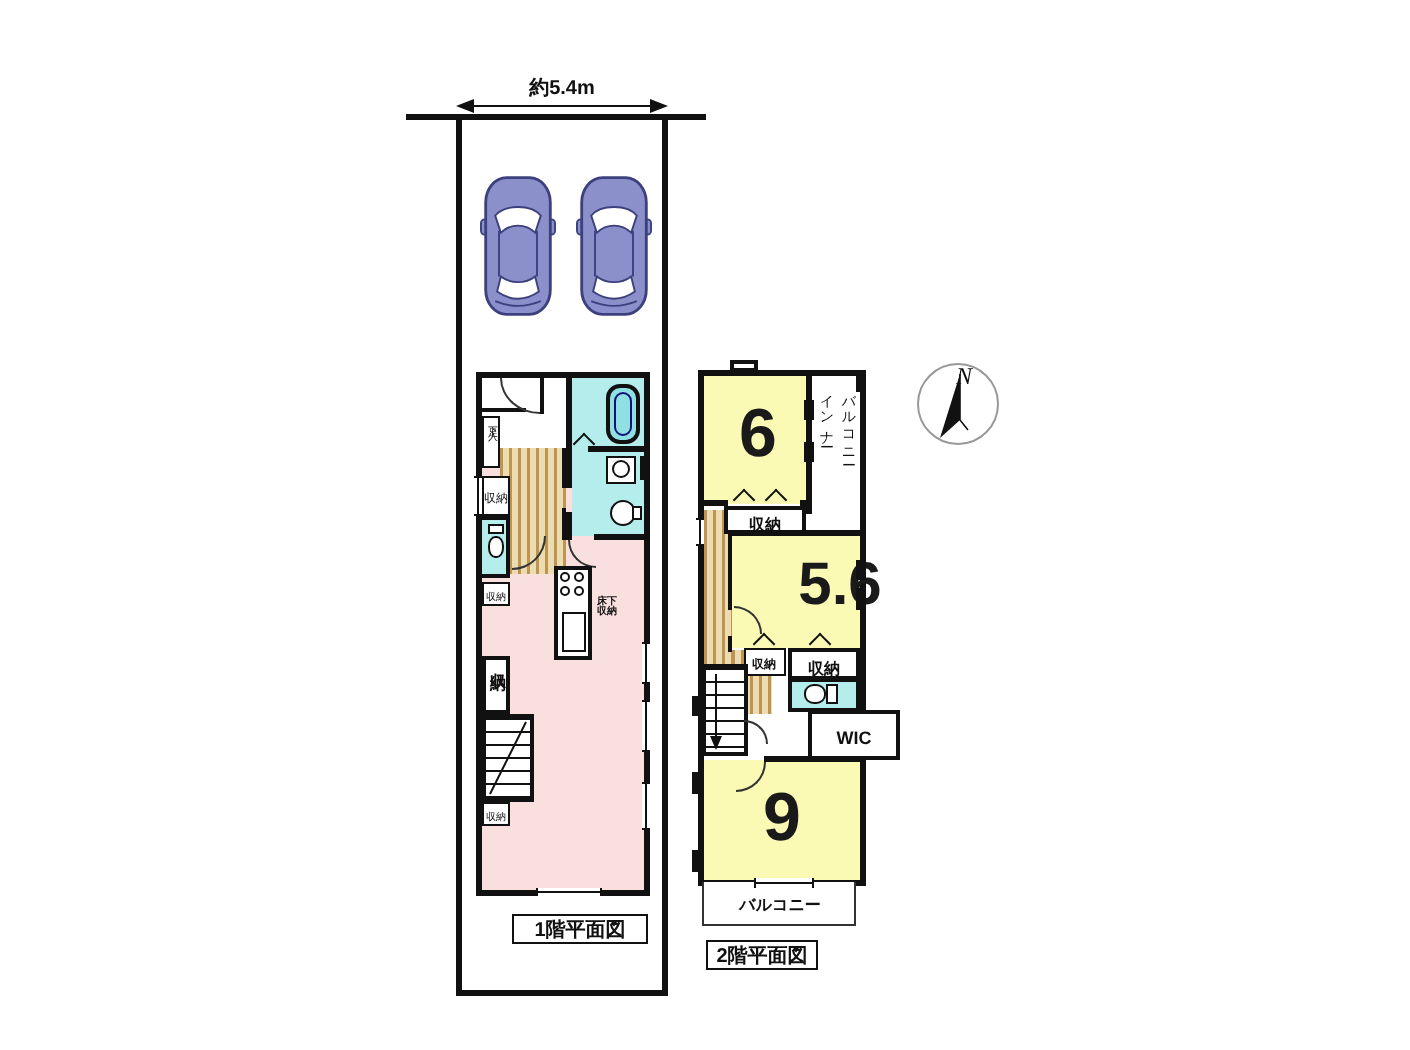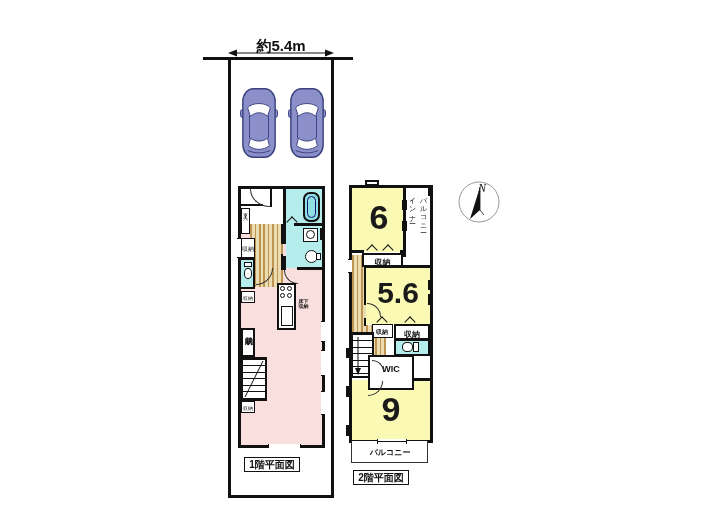--- a/index.html
+++ b/index.html
@@ -35,21 +35,21 @@
   .tub { position:absolute; background:#8fe0e2; border:2px solid #111; border-radius:7px; }
   .tub-in { position:absolute; inset:2px; border:1px solid #117; border-radius:5px; }
   .flexcol { display:flex; flex-direction:column; align-items:center; justify-content:center; }
   .chip { position:absolute; display:flex; flex-direction:column; align-items:center; justify-content:center; line-height:1.1; }
 </style>
 </head>
 <body>
 
 <div class="canvas">
 
-  <div class="txt ctr b" style="left:231px;top:37px;width:100px;font-size:15px;">約5.4m</div>
+  <div class="txt ctr b" style="left:231px;top:37px;width:100px;font-size:10px;">約5.4m</div>
   <svg class="abs" style="left:228px;top:48px;" width="106" height="10">
     <line x1="7" y1="5" x2="99" y2="5" stroke="#111" stroke-width="1"></line>
     <polygon points="0,5 9,1.5 9,8.5" fill="#111"></polygon>
     <polygon points="106,5 97,1.5 97,8.5" fill="#111"></polygon>
   </svg>
   <div class="wall" style="left:203px;top:57px;width:150px;height:3px;"></div>
   <div class="abs" style="left:228px;top:57px;width:106px;height:441px;border:3px solid #111;"></div>
 
   <div class="abs" style="left:240px;top:84px;width:38px;height:78px;">
     <svg width="38" height="78" viewBox="0 0 40 78">
@@ -144,21 +144,21 @@
     <div class="txt ctr" style="left:0;top:3px;width:12px;font-size:5px;">収納</div>
   </div>
 
   <div class="win-v" style="left:237px;top:238px;width:4px;height:20px;"></div>
   <div class="win-v" style="left:321px;top:321px;width:4px;height:21px;"></div>
   <div class="win-v" style="left:321px;top:350px;width:4px;height:26px;"></div>
   <div class="win-v" style="left:321px;top:391px;width:4px;height:24px;"></div>
   <div class="win-h" style="left:268px;top:444px;width:33px;height:4px;"></div>
   <div class="win-b" style="left:320px;top:228px;width:5px;height:12px;"></div>
 
-  <div class="lblbox" style="left:244px;top:457px;width:56px;height:15px;">
+  <div class="lblbox" style="left:256px;top:457px;width:68px;height:15px;">
     <span>1階平面図</span>
   </div>
 
   <div class="outline" style="left:349px;top:185px;width:84px;height:258px;"></div>
   <div class="abs ybg" style="left:352px;top:188px;width:54px;height:64px;"></div>
   <div class="abs" style="left:406px;top:188px;width:24px;height:67px;background:#fff;"></div>
   <div class="abs ybg" style="left:366px;top:268px;width:64px;height:56px;"></div>
   <div class="abs ybg" style="left:352px;top:380px;width:78px;height:60px;"></div>
   <div class="stripes" style="left:352px;top:255px;width:14px;height:123px;"></div>
   <div class="stripes" style="left:366px;top:325px;width:20px;height:32px;"></div>
@@ -178,21 +178,21 @@
   <div class="vee" style="left:384px;top:246px;"></div>
   <div class="box2" style="left:362px;top:253px;width:41px;height:14px;">
     <div class="txt ctr b" style="left:0;top:2px;width:37px;font-size:8px;">収納</div>
   </div>
 
   <div class="abs" style="left:407px;top:192px;width:22px;height:64px;display:flex;justify-content:center;gap:2px;">
     <span class="vert" style="font-size:7px;line-height:9px;">インナー</span>
     <span class="vert" style="font-size:7px;line-height:9px;">バルコニー</span>
   </div>
 
-  <div class="room-num" style="left:366px;top:278px;width:64px;font-size:30px;">5.6</div>
+  <div class="room-num" style="left:388px;top:278px;width:64px;font-size:30px;">5.6</div>
   <div class="arc arc-tr" style="left:367px;top:303px;width:14px;height:14px;"></div>
 
   <div class="vee" style="left:378px;top:318px;"></div>
   <div class="vee" style="left:406px;top:318px;"></div>
   <div class="box" style="left:372px;top:324px;width:21px;height:14px;">
     <div class="txt ctr b" style="left:0;top:3px;width:18px;font-size:6px;">収納</div>
   </div>
   <div class="box2" style="left:394px;top:324px;width:36px;height:16px;">
     <div class="txt ctr b" style="left:0;top:3px;width:32px;font-size:8px;">収納</div>
   </div>
@@ -201,21 +201,21 @@
   <div class="circle" style="left:402px;top:342px;width:11px;height:10px;border-radius:45%;"></div>
   <div class="box" style="left:413px;top:342px;width:6px;height:10px;"></div>
 
   <div class="stairs" style="left:351px;top:332px;width:23px;height:46px;">
     <svg width="19" height="42" style="position:absolute;left:0;top:0;">
       <line x1="5" y1="3" x2="5" y2="36" stroke="#111" stroke-width="1"></line>
       <polygon points="5,41 2,34 8,34" fill="#111"></polygon>
     </svg>
   </div>
 
-  <div class="box2" style="left:368px;top:355px;width:46px;height:35px;">
+  <div class="box2" style="left:404px;top:355px;width:46px;height:25px;">
     <div class="txt ctr b" style="left:0;top:7px;width:42px;font-size:9px;">WIC</div>
   </div>
   <div class="arc arc-tr" style="left:372px;top:360px;width:12px;height:12px;"></div>
 
   <div class="room-num" style="left:352px;top:392px;width:78px;font-size:34px;">9</div>
   <div class="arc arc-br" style="left:368px;top:381px;width:15px;height:15px;"></div>
 
   <div class="abs" style="left:351px;top:441px;width:77px;height:22px;border:1px solid #333;border-top:none;background:#fff;">
     <div class="txt ctr" style="left:8px;top:6px;width:60px;font-size:8px;font-weight:bold;">バルコニー</div>
   </div>

